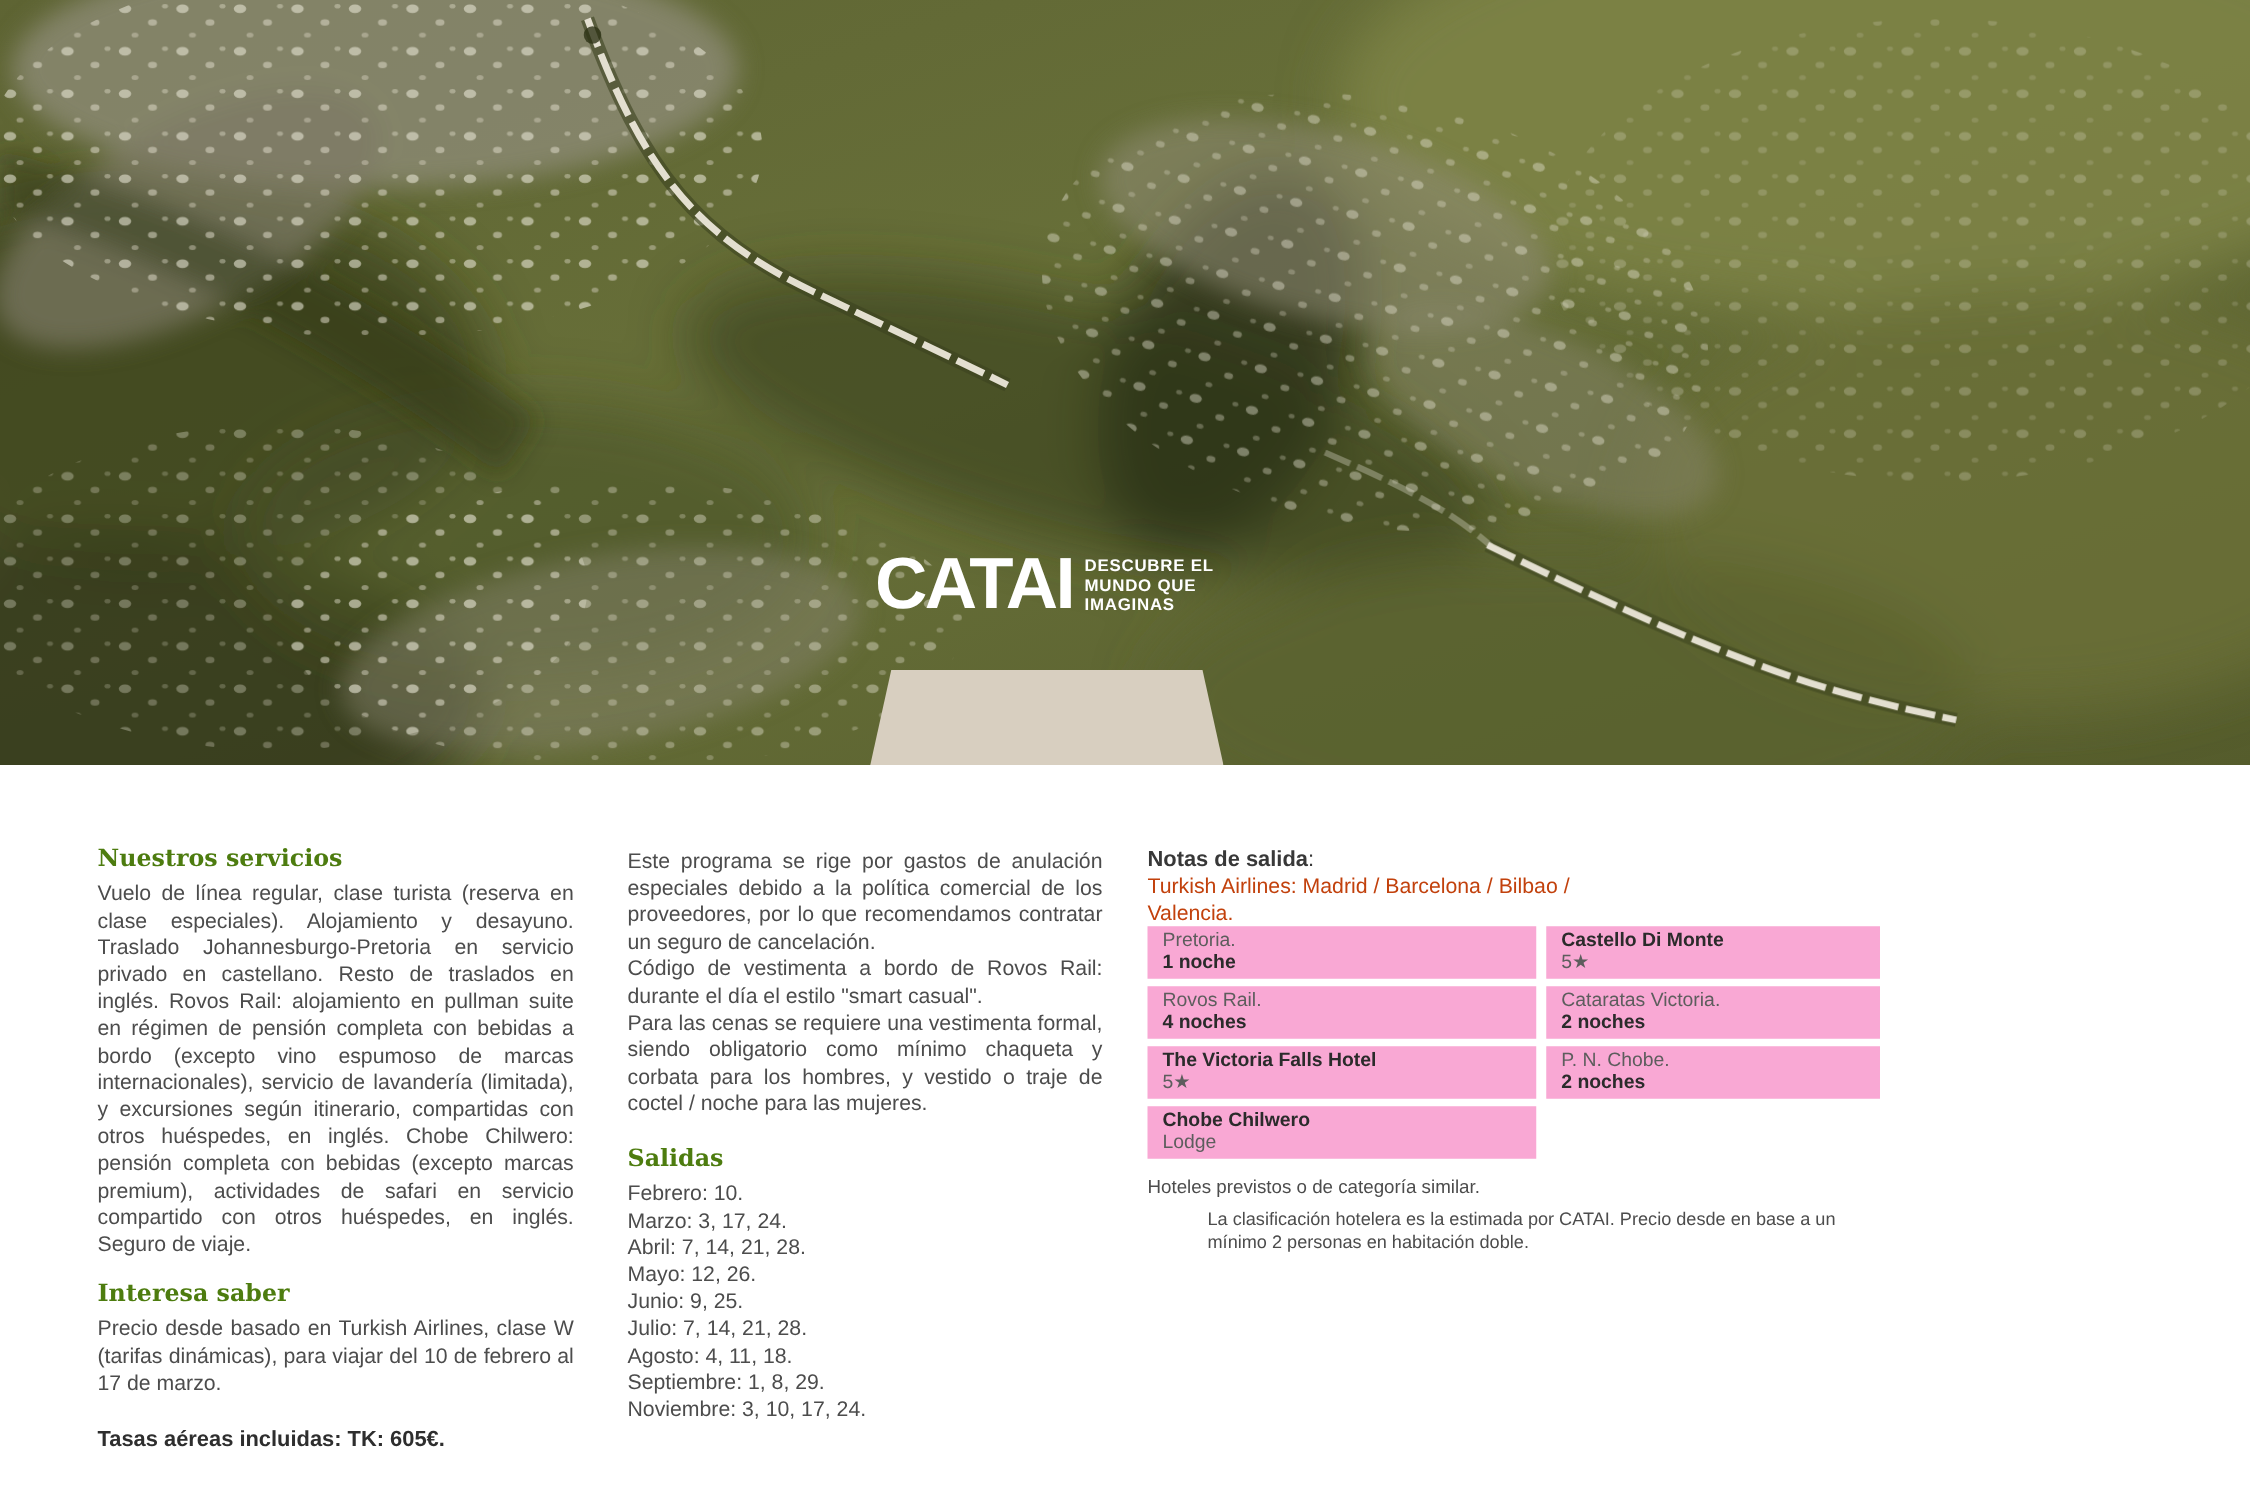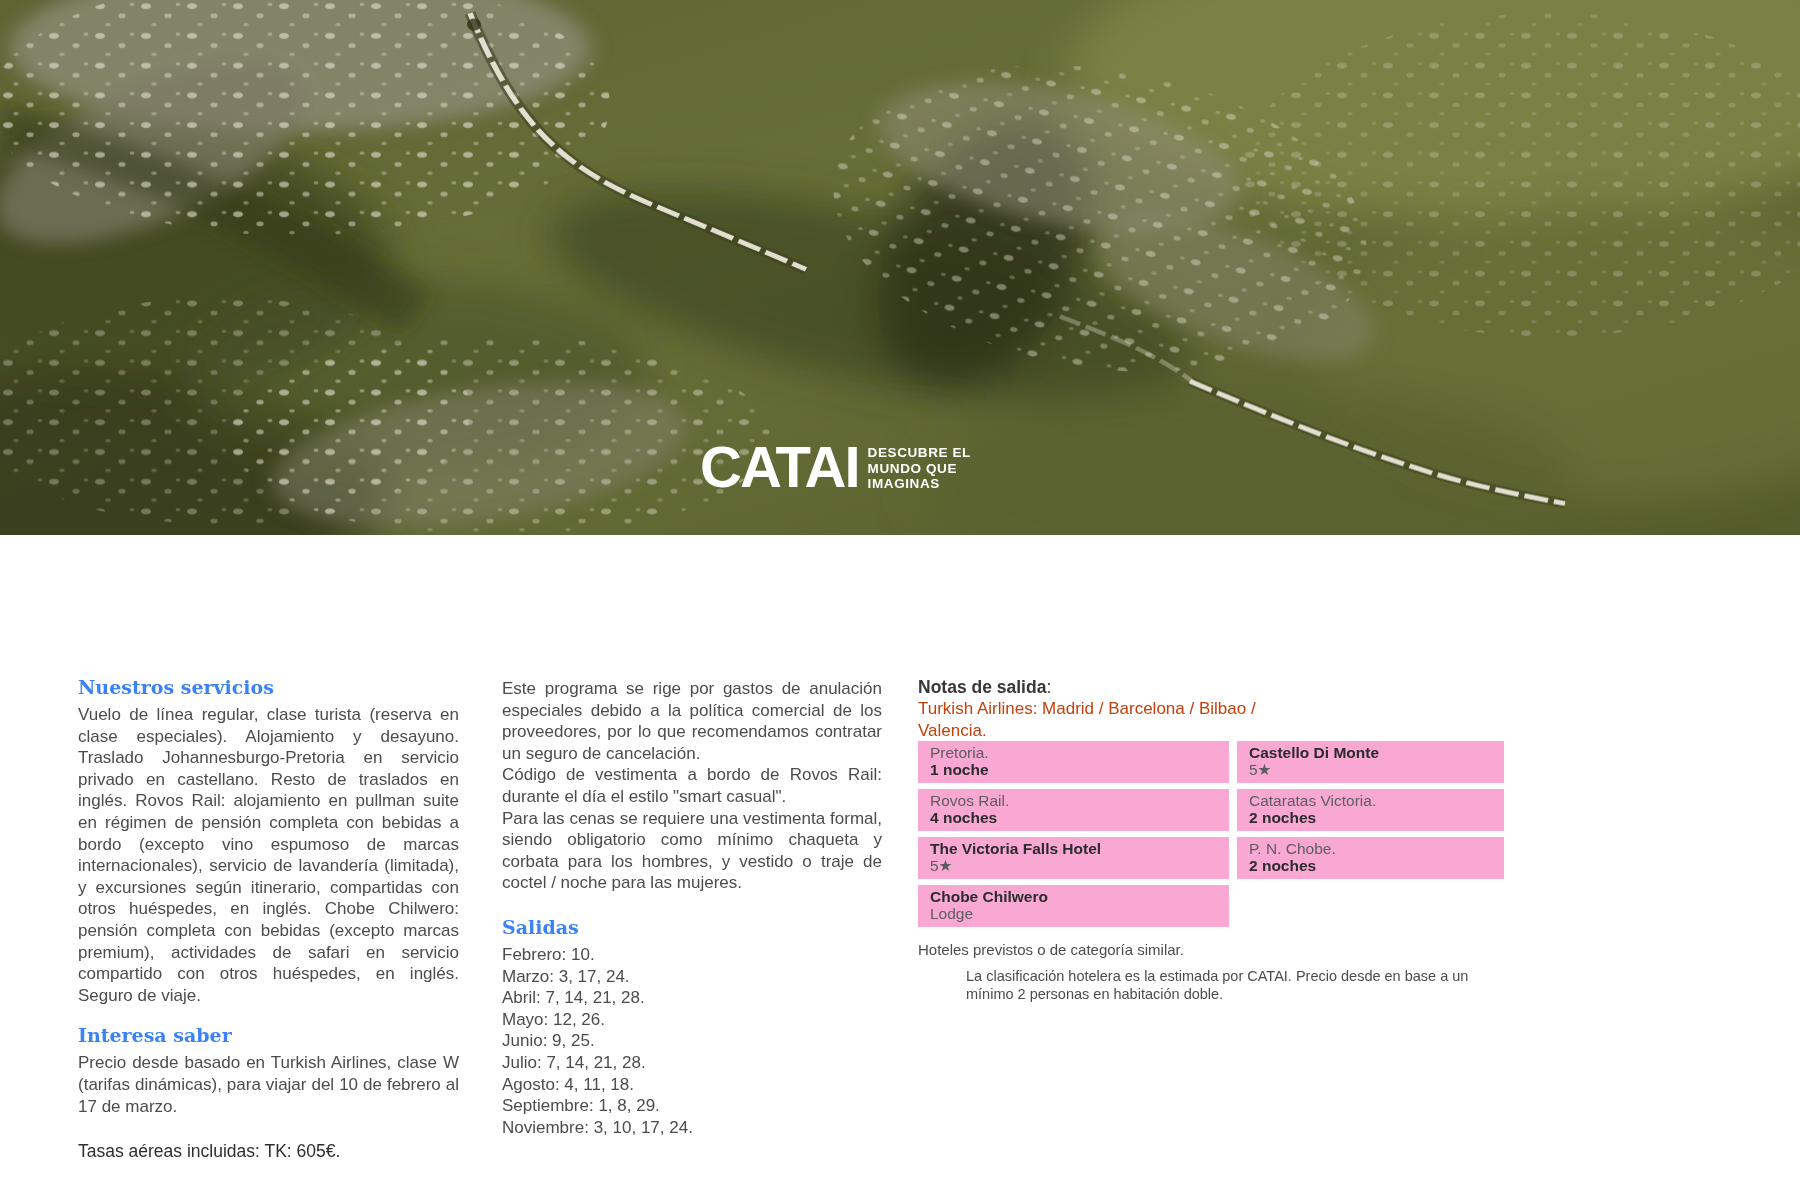--- a/index.html
+++ b/index.html
@@ -1,41 +1,41 @@
 <!DOCTYPE html>
 <html lang="es"><head>
 <meta charset="utf-8">
 <style>
   html,body{margin:0;padding:0;background:#ffffff;}
   .page{position:relative;width:1800px;height:1200px;background:#ffffff;overflow:hidden;
         font-family:"Liberation Sans",sans-serif;}
 
   
-  .hero{position:absolute;left:0;top:0;width:1800px;height:535px;overflow:hidden;}
+  .hero{position:absolute;left:0;top:0;width:1800px;height:612px;overflow:hidden;}
   .hero svg{display:block;width:100%;height:100%;}
 
   .logo{position:absolute;left:700px;top:442px;display:flex;color:#ffffff;align-items:flex-start;}
   .logo-word{font-size:58px;font-weight:800;letter-spacing:-2px;line-height:50px;}
   .logo-tag{margin-left:9px;padding-top:3px;font-size:13.5px;font-weight:700;line-height:15.5px;letter-spacing:.6px;}
 
   .trapezoid{position:absolute;left:696px;top:536px;width:283px;height:77px;background:#d8cfc0;
              clip-path:polygon(17px 0,266px 0,283px 77px,0 77px);}
 
   
-  .red-h{font-family:"DejaVu Serif","Liberation Serif",serif;font-weight:bold;color:#3b82f6;
+  .red-h{font-family:"DejaVu Serif","Liberation Serif",serif;font-weight:bold;color:#4d7c0f;
          font-size:19px;line-height:22px;margin:0 0 6px 0;}
   p{margin:0;}
   .body-text{font-size:17px;line-height:21.6px;color:#4c4c4c;text-align:justify;}
   .col{position:absolute;}
   .col-services{left:78px;top:676px;width:381px;}
   .col-conditions{left:502px;top:678px;width:380px;}
   .col-notes{left:918px;top:676px;width:586px;}
 
   .h-interesa{margin-top:18px;}
-  .taxes{margin-top:24px;font-size:17.5px;font-weight:normal;color:#2e2e2e;text-align:left;}
+  .taxes{margin-top:24px;font-size:17.5px;font-weight:bold;color:#2e2e2e;text-align:left;}
 
   .h-salidas{margin-top:22px;}
   .date-line{font-size:17px;line-height:21.6px;color:#4c4c4c;}
 
   .notas{font-size:17.5px;line-height:22px;color:#383838;}
   .notas-bold{font-weight:bold;}
   .notas-lines{font-size:17px;line-height:21.6px;color:#c2410c;text-align:left;}
   .h-hotel{margin-top:26px;margin-bottom:11px;}
 
   .hotel-table{display:grid;grid-template-columns:311px 267px;gap:6px 8px;}

